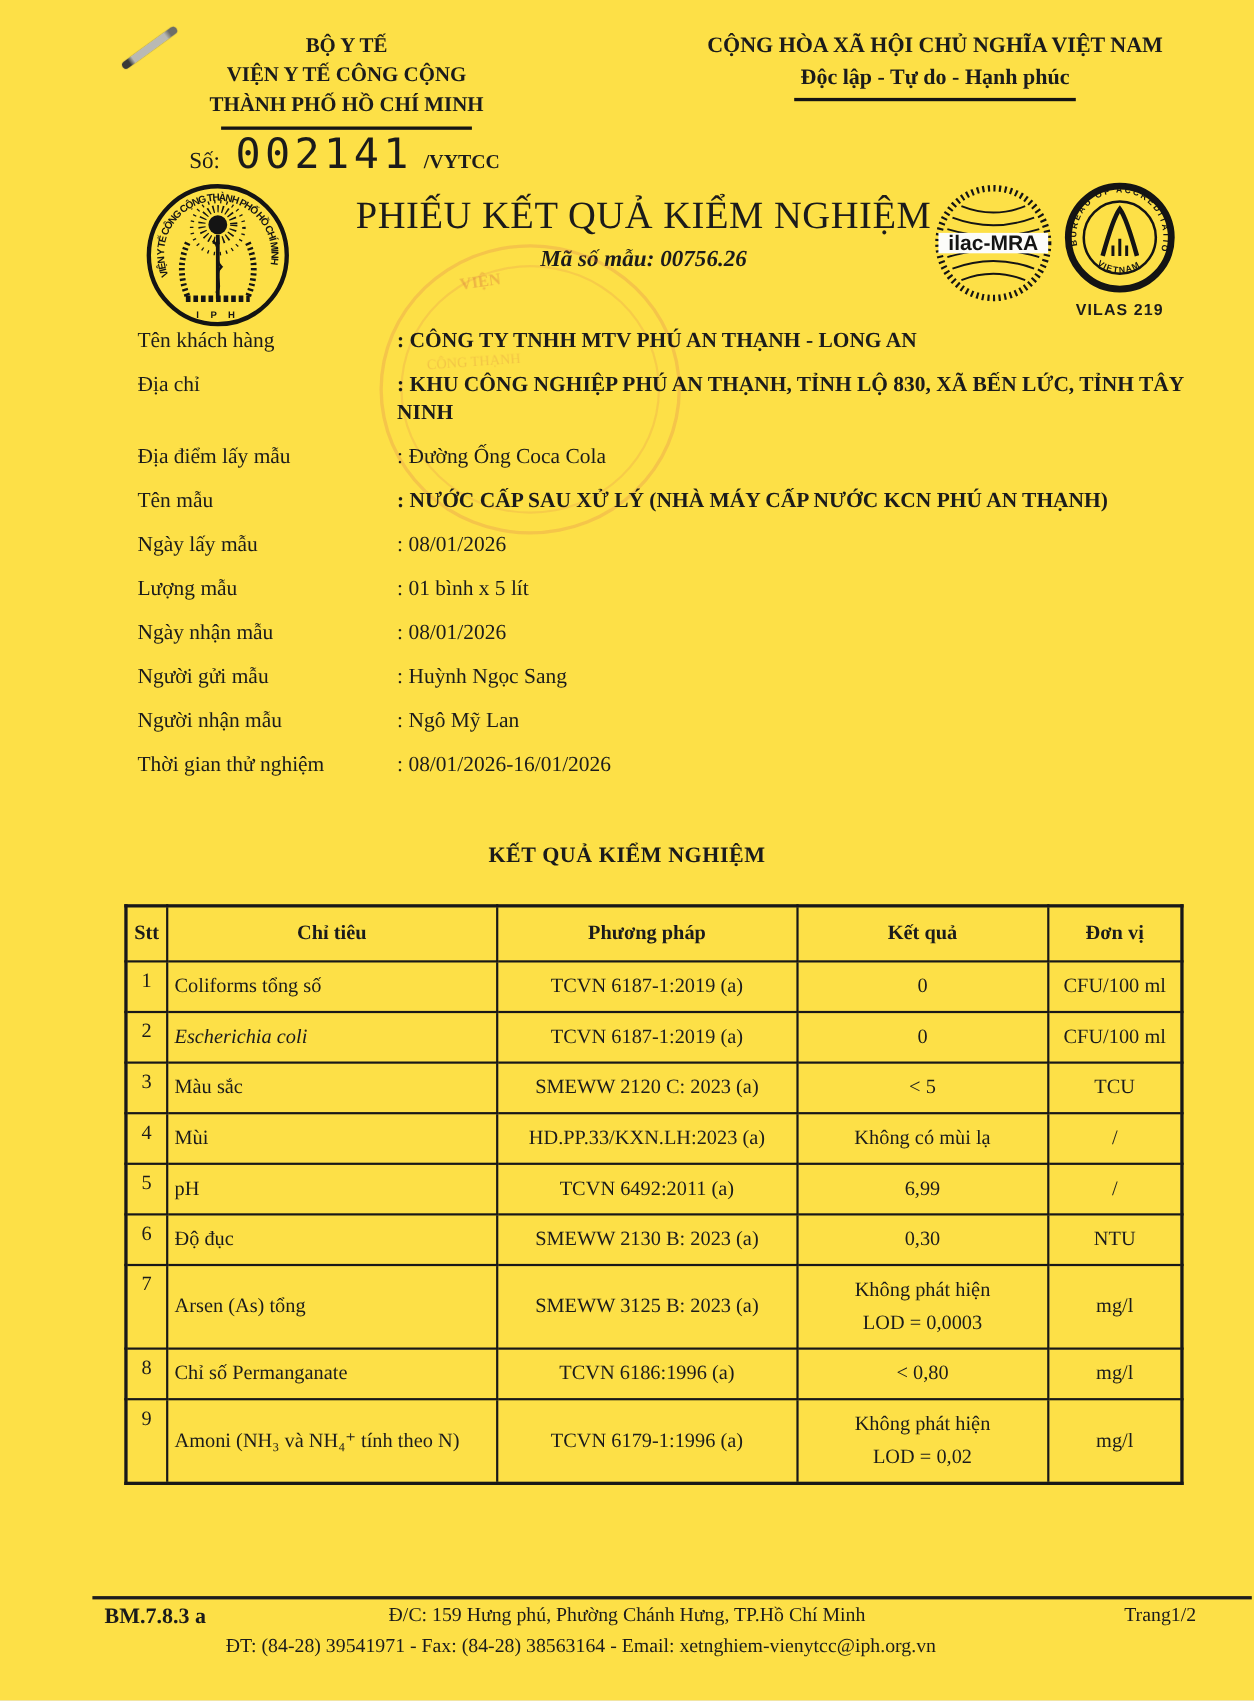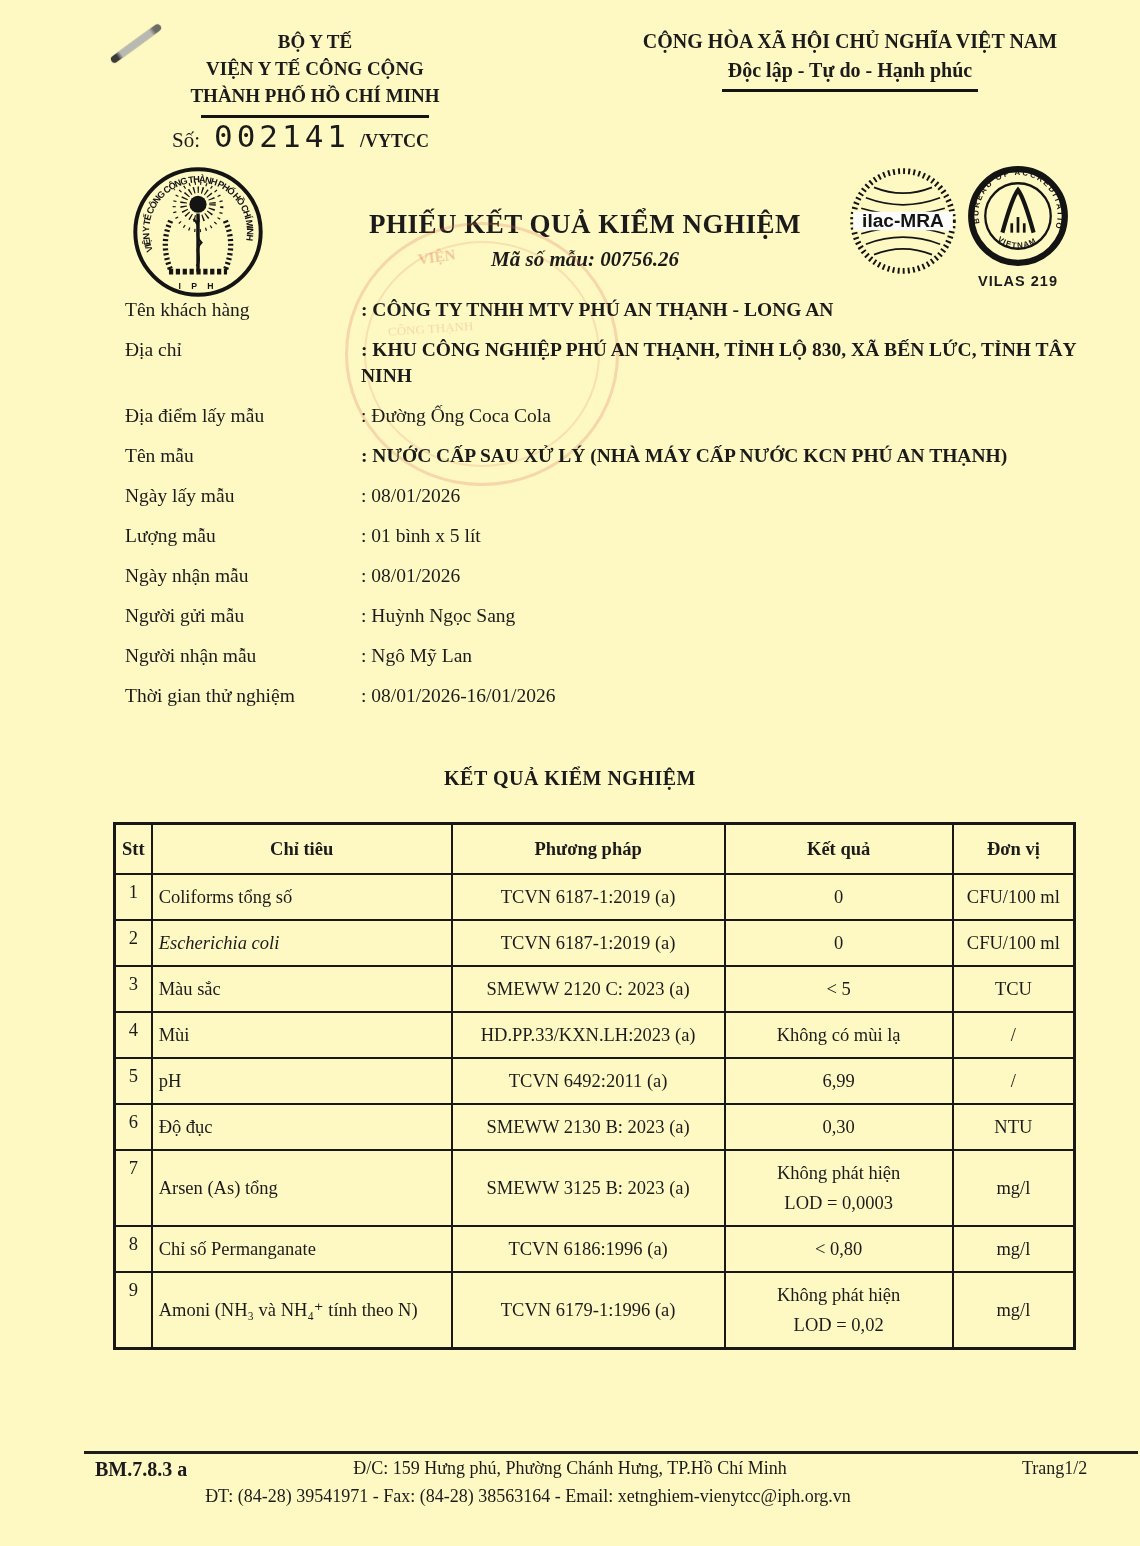--- a/index.html
+++ b/index.html
@@ -1,37 +1,37 @@
 <!DOCTYPE html>
 <html lang="vi"><head>
 <meta charset="utf-8">
 <style>
   html,body{margin:0;padding:0;background:#e8e8e6;}
-  .page{position:relative;width:1140px;height:1546px;background:#fef9c3;overflow:hidden;
+  .page{position:relative;width:1140px;height:1546px;background:#fde047;overflow:hidden;
         font-family:"Liberation Serif","DejaVu Serif",serif;color:#1b1b1b;margin:0 auto;}
   
   .hdr-left{position:absolute;left:150px;top:28px;width:330px;text-align:center;
             font-weight:bold;font-size:19px;line-height:27px;}
   .hdr-left .rule{width:228px;height:3px;background:#141414;margin:6px auto 0;}
   .so-row{position:absolute;left:172px;top:118px;white-space:nowrap;}
   .so-label{font-size:21px;}
-  .so-number{font-family:"DejaVu Sans Mono","Liberation Mono",monospace;font-size:31px;
+  .so-number{font-family:"DejaVu Sans Mono","Liberation Mono",monospace;font-size:38px;
              letter-spacing:4px;margin-left:14px;}
   .so-suffix{font-size:18px;font-weight:bold;margin-left:10px;}
   .hdr-right{position:absolute;left:615px;top:30px;width:470px;text-align:center;}
   .hdr-right .l1{font-weight:bold;font-size:20px;}
   .hdr-right .l2{font-weight:bold;font-size:20px;margin-top:6px;}
   .hdr-right .rule{width:256px;height:2.5px;background:#141414;margin:7px auto 0;}
   .pen-mark{position:absolute;left:106px;top:40px;width:60px;height:7px;border-radius:4px;
             background:linear-gradient(90deg,#3a3a38 0 12%,#b9b9b4 20% 80%,#6d6d68 88% 100%);
             transform:rotate(-36deg);box-shadow:0 0 1px #555;}
   
   .seal{position:absolute;left:132px;top:166px;}
   .title-block{position:absolute;left:280px;top:176px;width:610px;text-align:center;}
-  .doc-title{font-size:27px;font-weight:bold;letter-spacing:.5px;margin-top:33px;}
+  .doc-title{font-size:35px;font-weight:normal;letter-spacing:.5px;}
   .doc-code{font-size:21px;font-weight:bold;font-style:italic;margin-top:7px;}
   .ilac{position:absolute;left:845px;top:163px;}
   .vilas{position:absolute;left:960px;top:164px;width:116px;text-align:center;}
   .vilas-label{font-family:"Liberation Sans","DejaVu Sans",sans-serif;font-weight:bold;
                font-size:14.5px;letter-spacing:1px;margin-top:1px;}
   
   .stamp{position:absolute;left:345px;top:222px;width:268px;height:258px;border-radius:50%;
          border:3px solid rgba(222,116,82,.25);pointer-events:none;}
   .stamp::before{content:"";position:absolute;inset:16px;border-radius:50%;
                  border:2px solid rgba(222,116,82,.18);}

